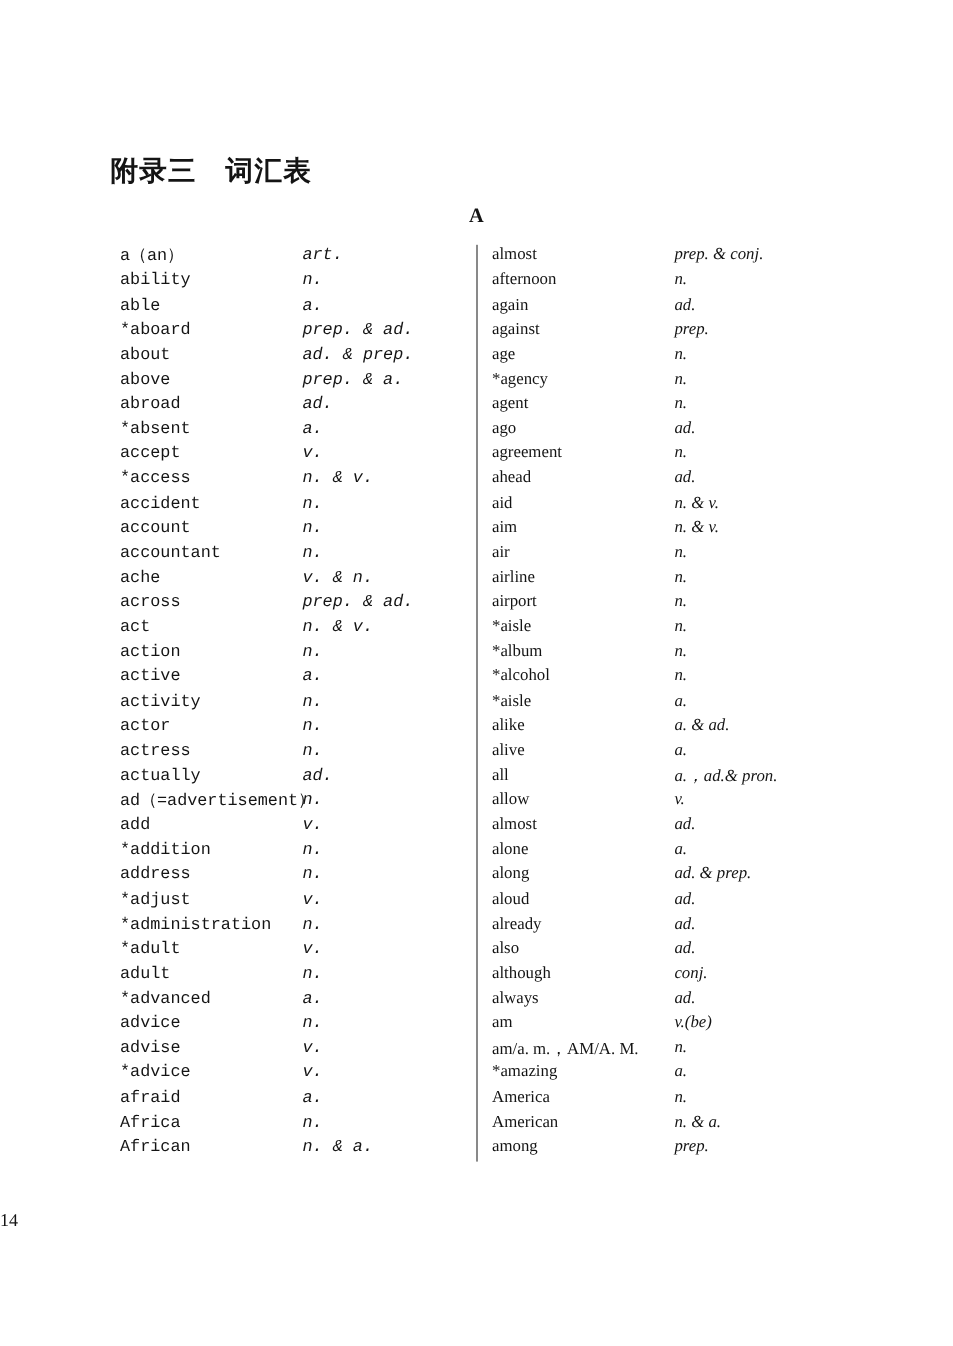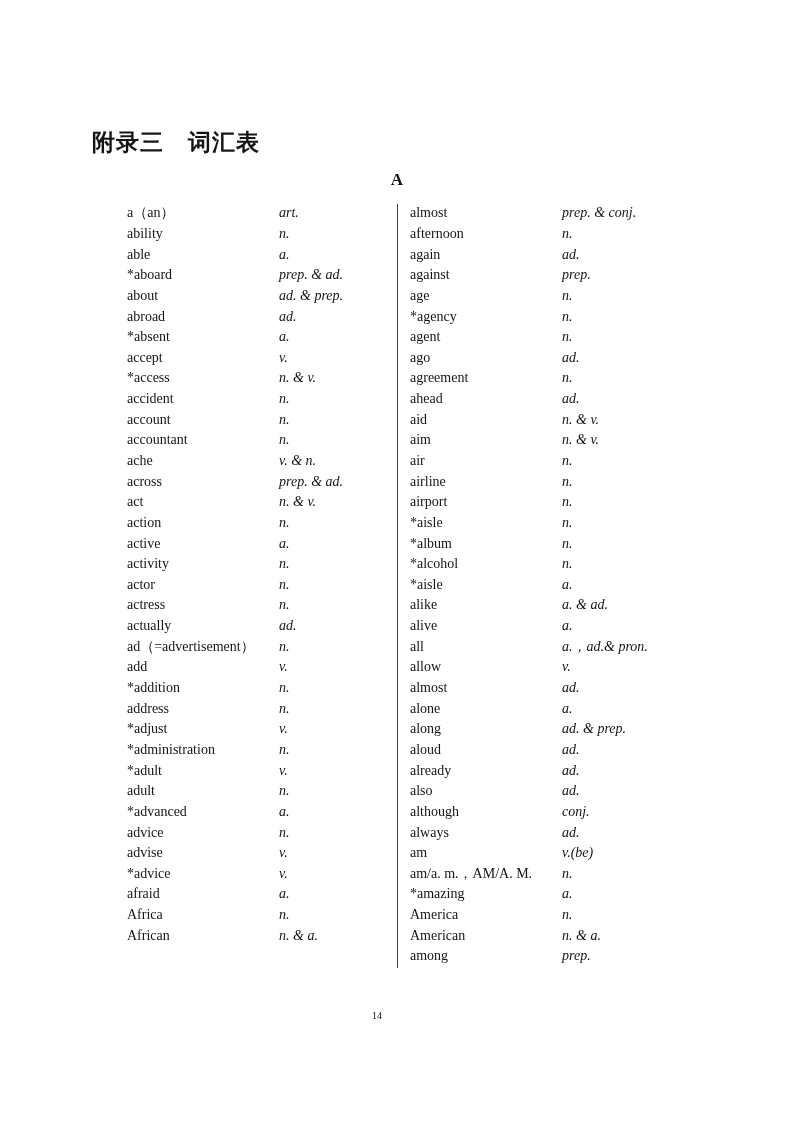--- a/index.html
+++ b/index.html
@@ -38,21 +38,21 @@
     left: 397px;
     top: 204px;
     width: 1px;
     height: 764px;
     background: #3c3c3c;
   }
   .col {
     position: absolute;
     top: 203px;
   }
-  .col-left  { left: 127px; }
+  .col-left  { left: 100px; font-family: Liberation Mono, monospace; }
   .col-right { left: 410px; }
   .row {
     display: flex;
     align-items: center;
     height: 20.65px;
     font-size: 14px;
   }
   .word {
     width: 152px;
     white-space: nowrap;
@@ -60,22 +60,22 @@
   }
   .pos {
     font-style: italic;
     white-space: nowrap;
   }
   .page-number {
     position: absolute;
     top: 1010px;
     left: 0;
     width: 754px;
-    text-align: center;
-    font-size: 10px;
+    text-align: left;
+    font-size: 15px;
   }
 </style>
 </head>
 <body>
 
 <div class="page">
   <h1 class="title">附录三　词汇表</h1>
   <div class="section-letter">A</div>
 
   <div class="col col-left" id="col-left">
@@ -97,20 +97,24 @@
   <div class="row">
     <span class="word">*aboard</span>
     <span class="pos">prep. &amp; ad.</span>
   </div>
 
   <div class="row">
     <span class="word">about</span>
     <span class="pos">ad. &amp; prep.</span>
   </div>
 
+  <div class="row">
+    <span class="word">above</span>
+    <span class="pos">prep. &amp; a.</span>
+  </div>
 
   <div class="row">
     <span class="word">abroad</span>
     <span class="pos">ad.</span>
   </div>
 
   <div class="row">
     <span class="word">*absent</span>
     <span class="pos">a.</span>
   </div>

